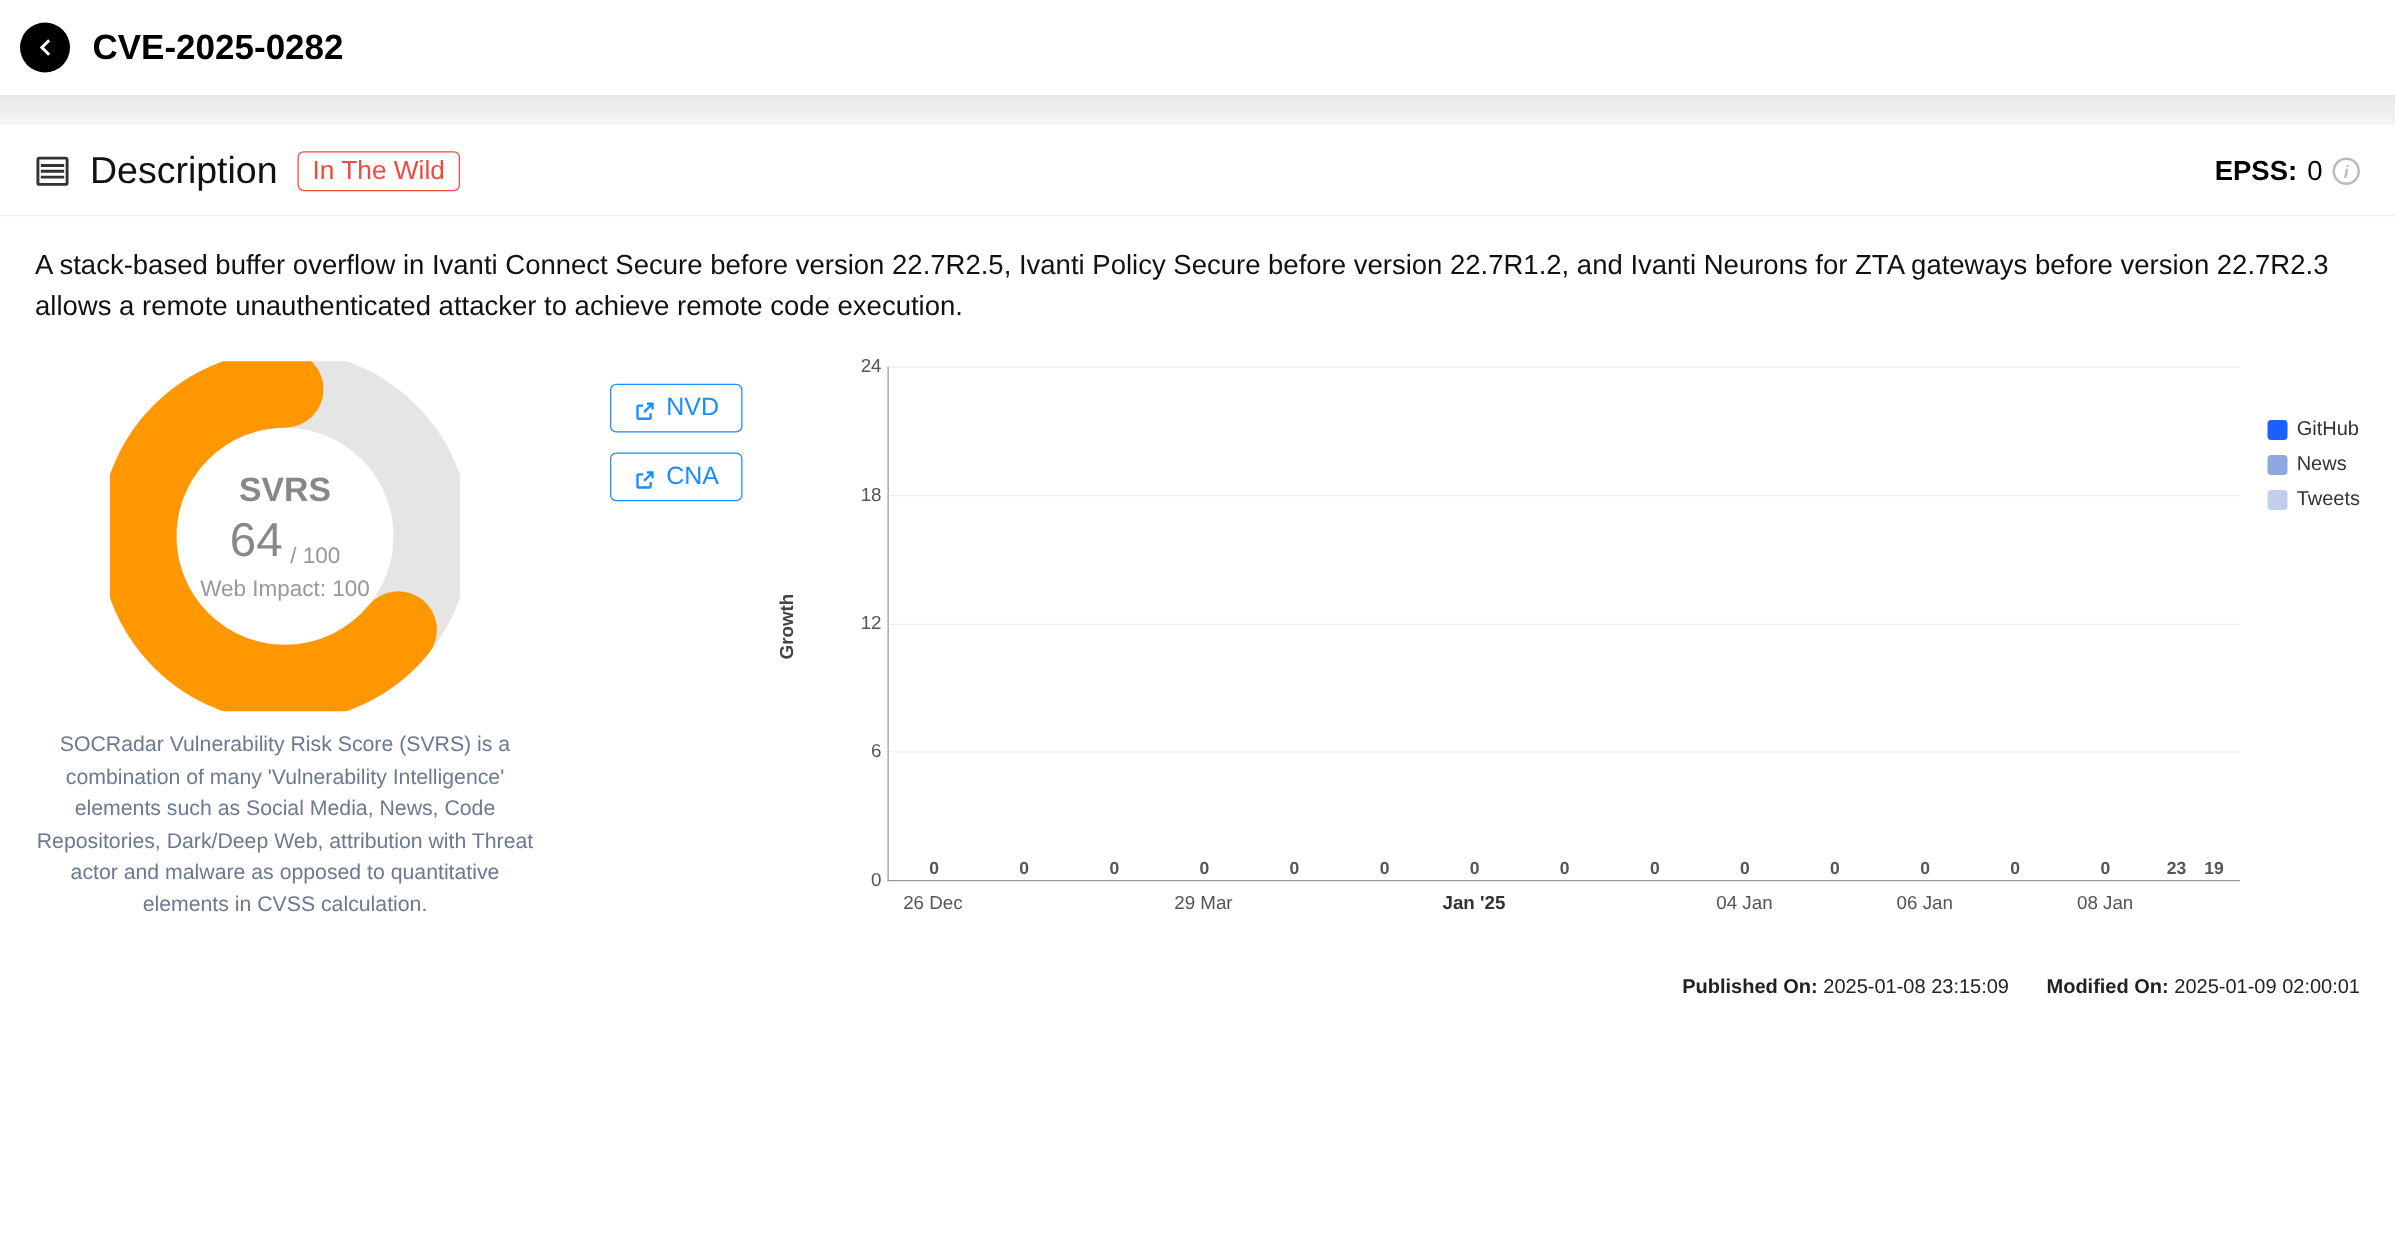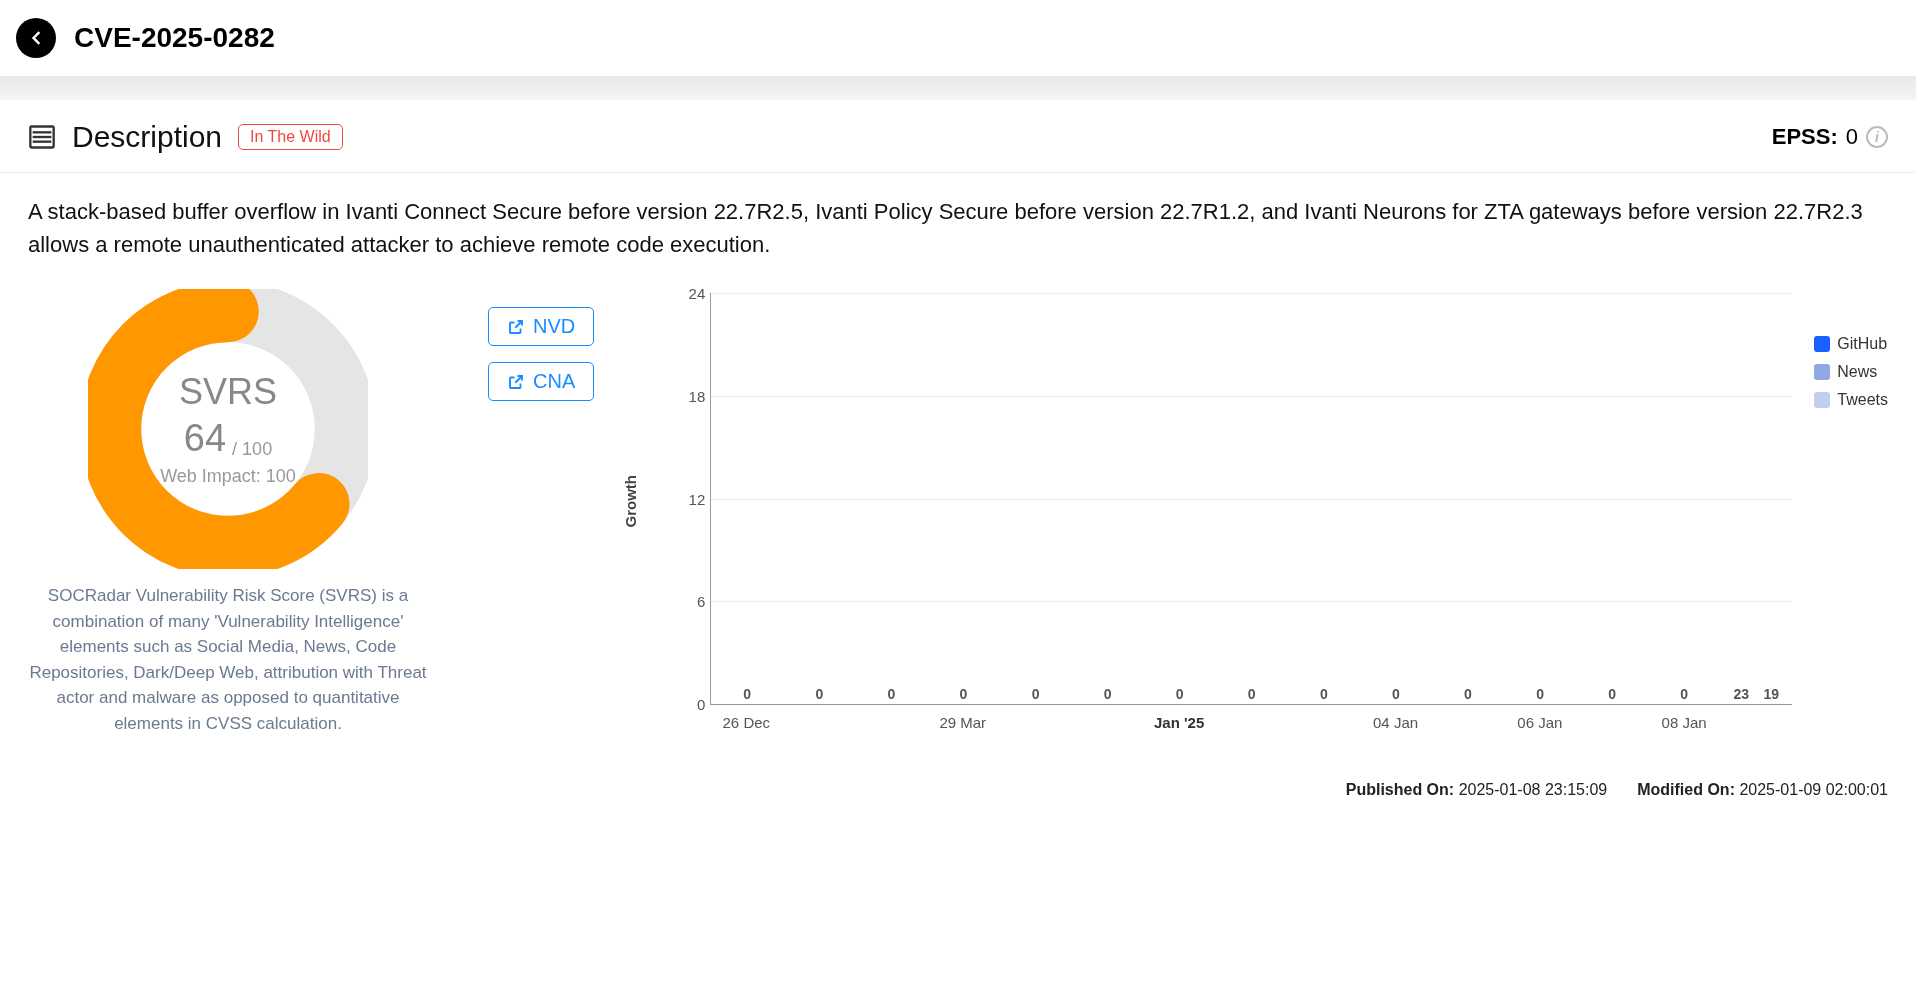--- a/index.html
+++ b/index.html
@@ -38,21 +38,21 @@
       border-bottom: 1px solid #eee;
     }
     .section-left { display: flex; align-items: center; gap: 16px; }
     .desc-icon { width: 28px; height: 28px; }
     .section-title { font-size: 30px; font-weight: 400; color: #111; }
     .badge {
       padding: 3px 11px;
       border: 1.5px solid #f04a3e;
       color: #f04a3e;
       border-radius: 5px;
-      font-size: 16px;
+      font-size: 21px;
       font-weight: 400;
     }
     .section-right { display: flex; align-items: center; gap: 8px; font-size: 22px; }
     .epss-label { font-weight: 700; }
     .info-icon { width: 22px; height: 22px; border-radius: 50%; border: 2px solid #bbb; display: flex; align-items: center; justify-content: center; color: #bbb; font-size: 14px; font-weight: bold; font-style: italic; }
     
     .desc-text { padding: 22px 28px 28px 28px; font-size: 22px; line-height: 1.5; color: #111; }
     
     .metrics-row {
       display: flex;
@@ -62,39 +62,39 @@
     
     .metric-block { text-align: center; }
     
     .ring-container { position: relative; width: 280px; height: 280px; margin: 0 auto; }
     .ring-container svg { width: 100%; height: 100%; transform: rotate(-90deg) scaleY(-1); }
     .ring-bg { fill: none; stroke: #e5e5e5; stroke-width: 22; }
     .ring-fg { fill: none; stroke-width: 22; stroke-linecap: round; }
     .ring-fg.orange { stroke: #ff9800; }
     .ring-fg.red { stroke: #e61e3c; }
     .ring-center { position: absolute; top: 0; left: 0; width: 100%; height: 100%; display: flex; flex-direction: column; align-items: center; justify-content: center; }
-    .ring-name { font-size: 36px; color: #888; font-weight: 400; margin-bottom: 4px; }
+    .ring-name { font-size: 27px; color: #888; font-weight: 700; margin-bottom: 4px; }
     .ring-value { display: flex; align-items: flex-end; gap: 6px; }
     .ring-value-num { font-size: 38px; color: #888; font-weight: 400; }
     .ring-value-max { font-size: 18px; color: #999; }
     .ring-sub { font-size: 18px; color: #999; margin-top: 6px; }
     
     .metric-desc {
       max-width: 400px;
       margin: 14px auto 0 auto;
       font-size: 17px;
       color: #6b7a8f;
       line-height: 1.5;
       font-weight: 500;
     }
     
     .link-buttons { display: flex; flex-direction: column; gap: 16px; margin-top: 18px; align-items: center; }
     .link-btn {
       display: flex;
-      align-items: center;
+      align-items: flex-end;
       gap: 8px;
       padding: 7px 18px;
       border: 1.5px solid #1a8cff;
       border-radius: 5px;
       color: #1a8cff;
       font-size: 20px;
       font-weight: 500;
       cursor: pointer;
       background: #fff;
     }

